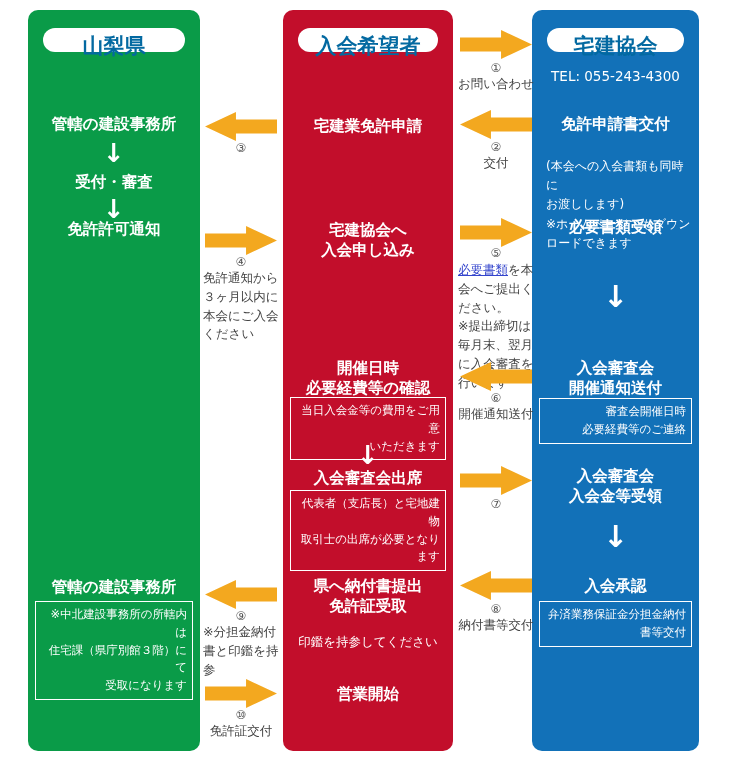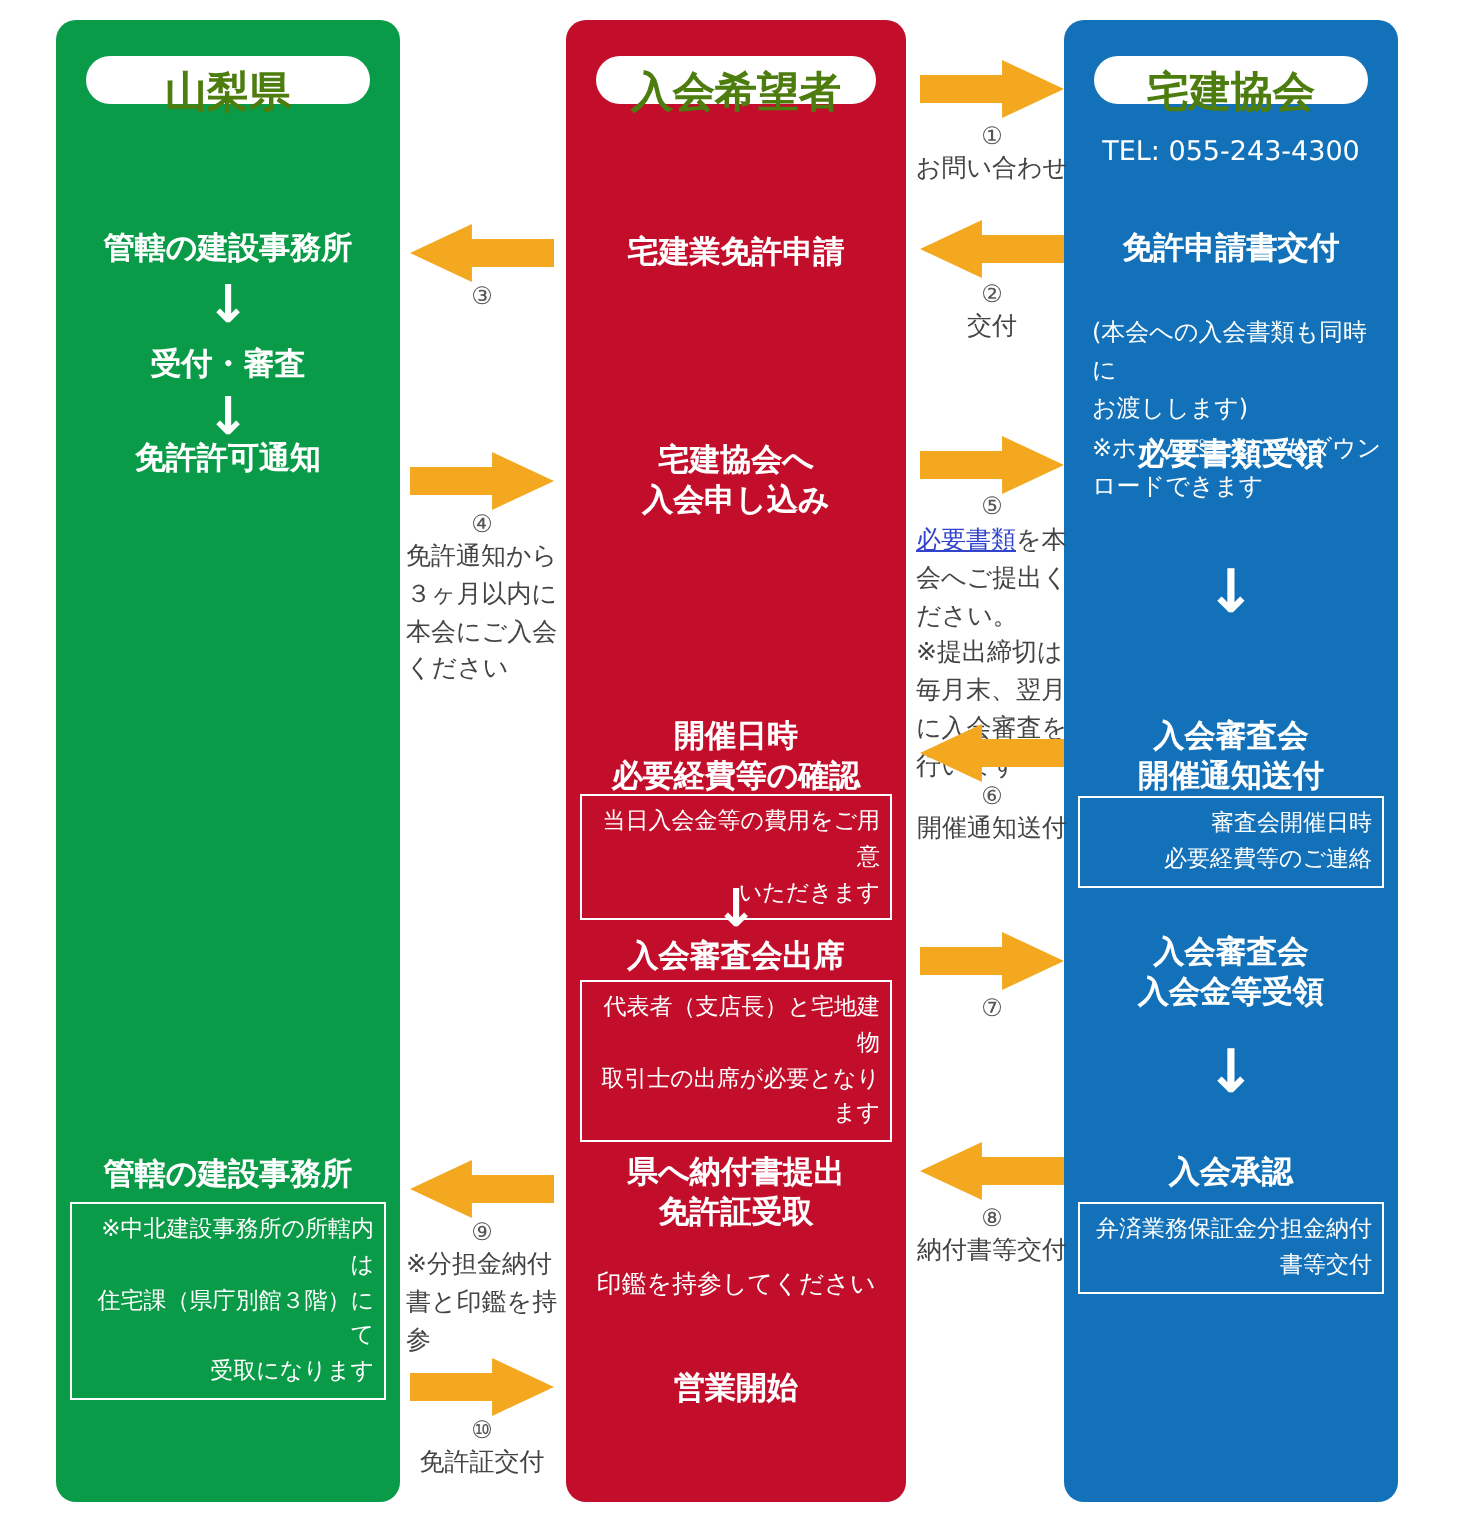--- a/index.html
+++ b/index.html
@@ -6,21 +6,21 @@
   html,body { background:#ffffff; }
   body { font-family:"DejaVu Sans","Liberation Sans",sans-serif; }
   .canvas { position:relative; width:735px; height:760px; background:#fff; overflow:hidden; }
 
   .col { position:absolute; top:10px; height:741px; border-radius:10px; }
   .col-green { left:28px;  width:172px; background:#0a9b48; }
   .col-red   { left:283px; width:170px; background:#c20e2b; }
   .col-blue  { left:532px; width:167px; background:#1271b8; }
 
   .hdr { position:absolute; top:18px; left:15px; right:15px; height:24px;
-         background:#fff; border-radius:16px; color:#4d7c0f; font-weight:bold;
+         background:#fff; border-radius:16px; color:#0369a1; font-weight:bold;
          font-size:21px; line-height:36px; text-align:center; }
 
   .step { position:absolute; left:0; right:0; color:#fff; font-weight:bold;
           font-size:15.5px; line-height:1.3; text-align:center; white-space:pre-line; }
   .plain { font-weight:normal; font-size:12.5px;margin-top:14px; }
   .dar  { position:absolute; left:0; right:0; color:#fff; font-weight:bold;
           font-size:26px; line-height:1; text-align:center; }
   .notebox { position:absolute; left:7px; right:7px; border:1px solid #fff;
              color:#fff; font-size:11.5px; line-height:1.55; padding:4px 5px;
              text-align:right; white-space:pre-line; }

